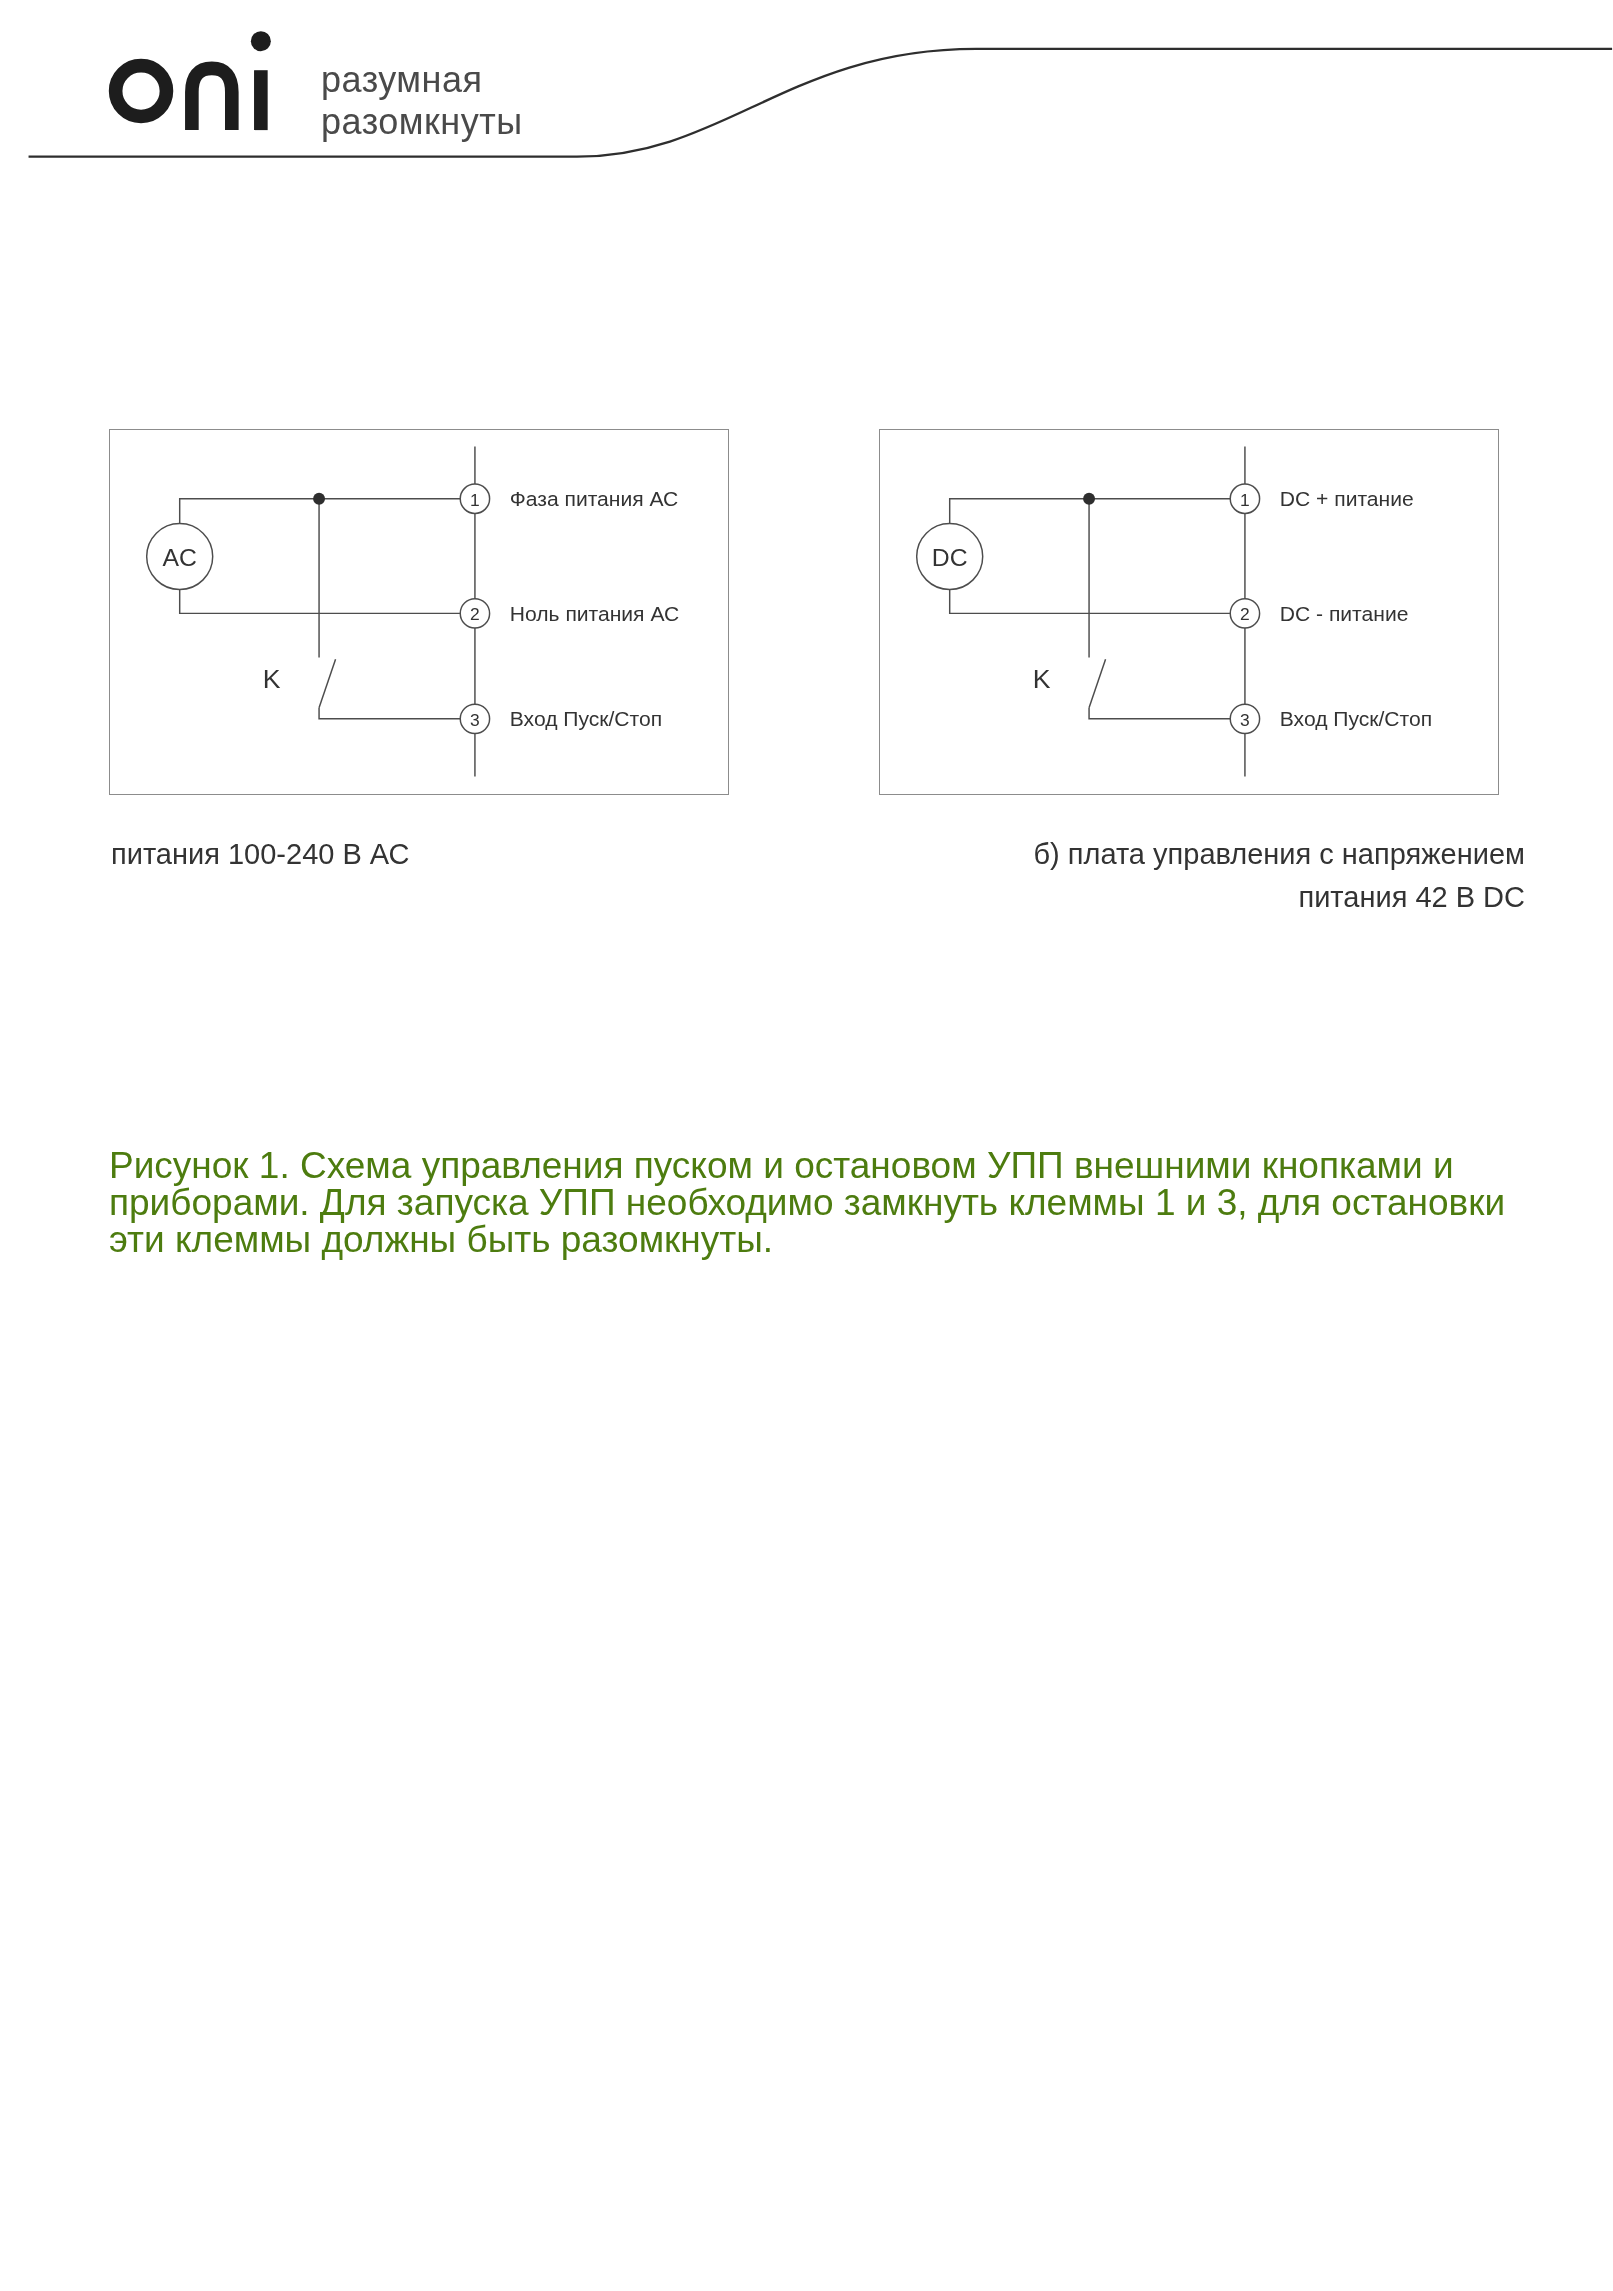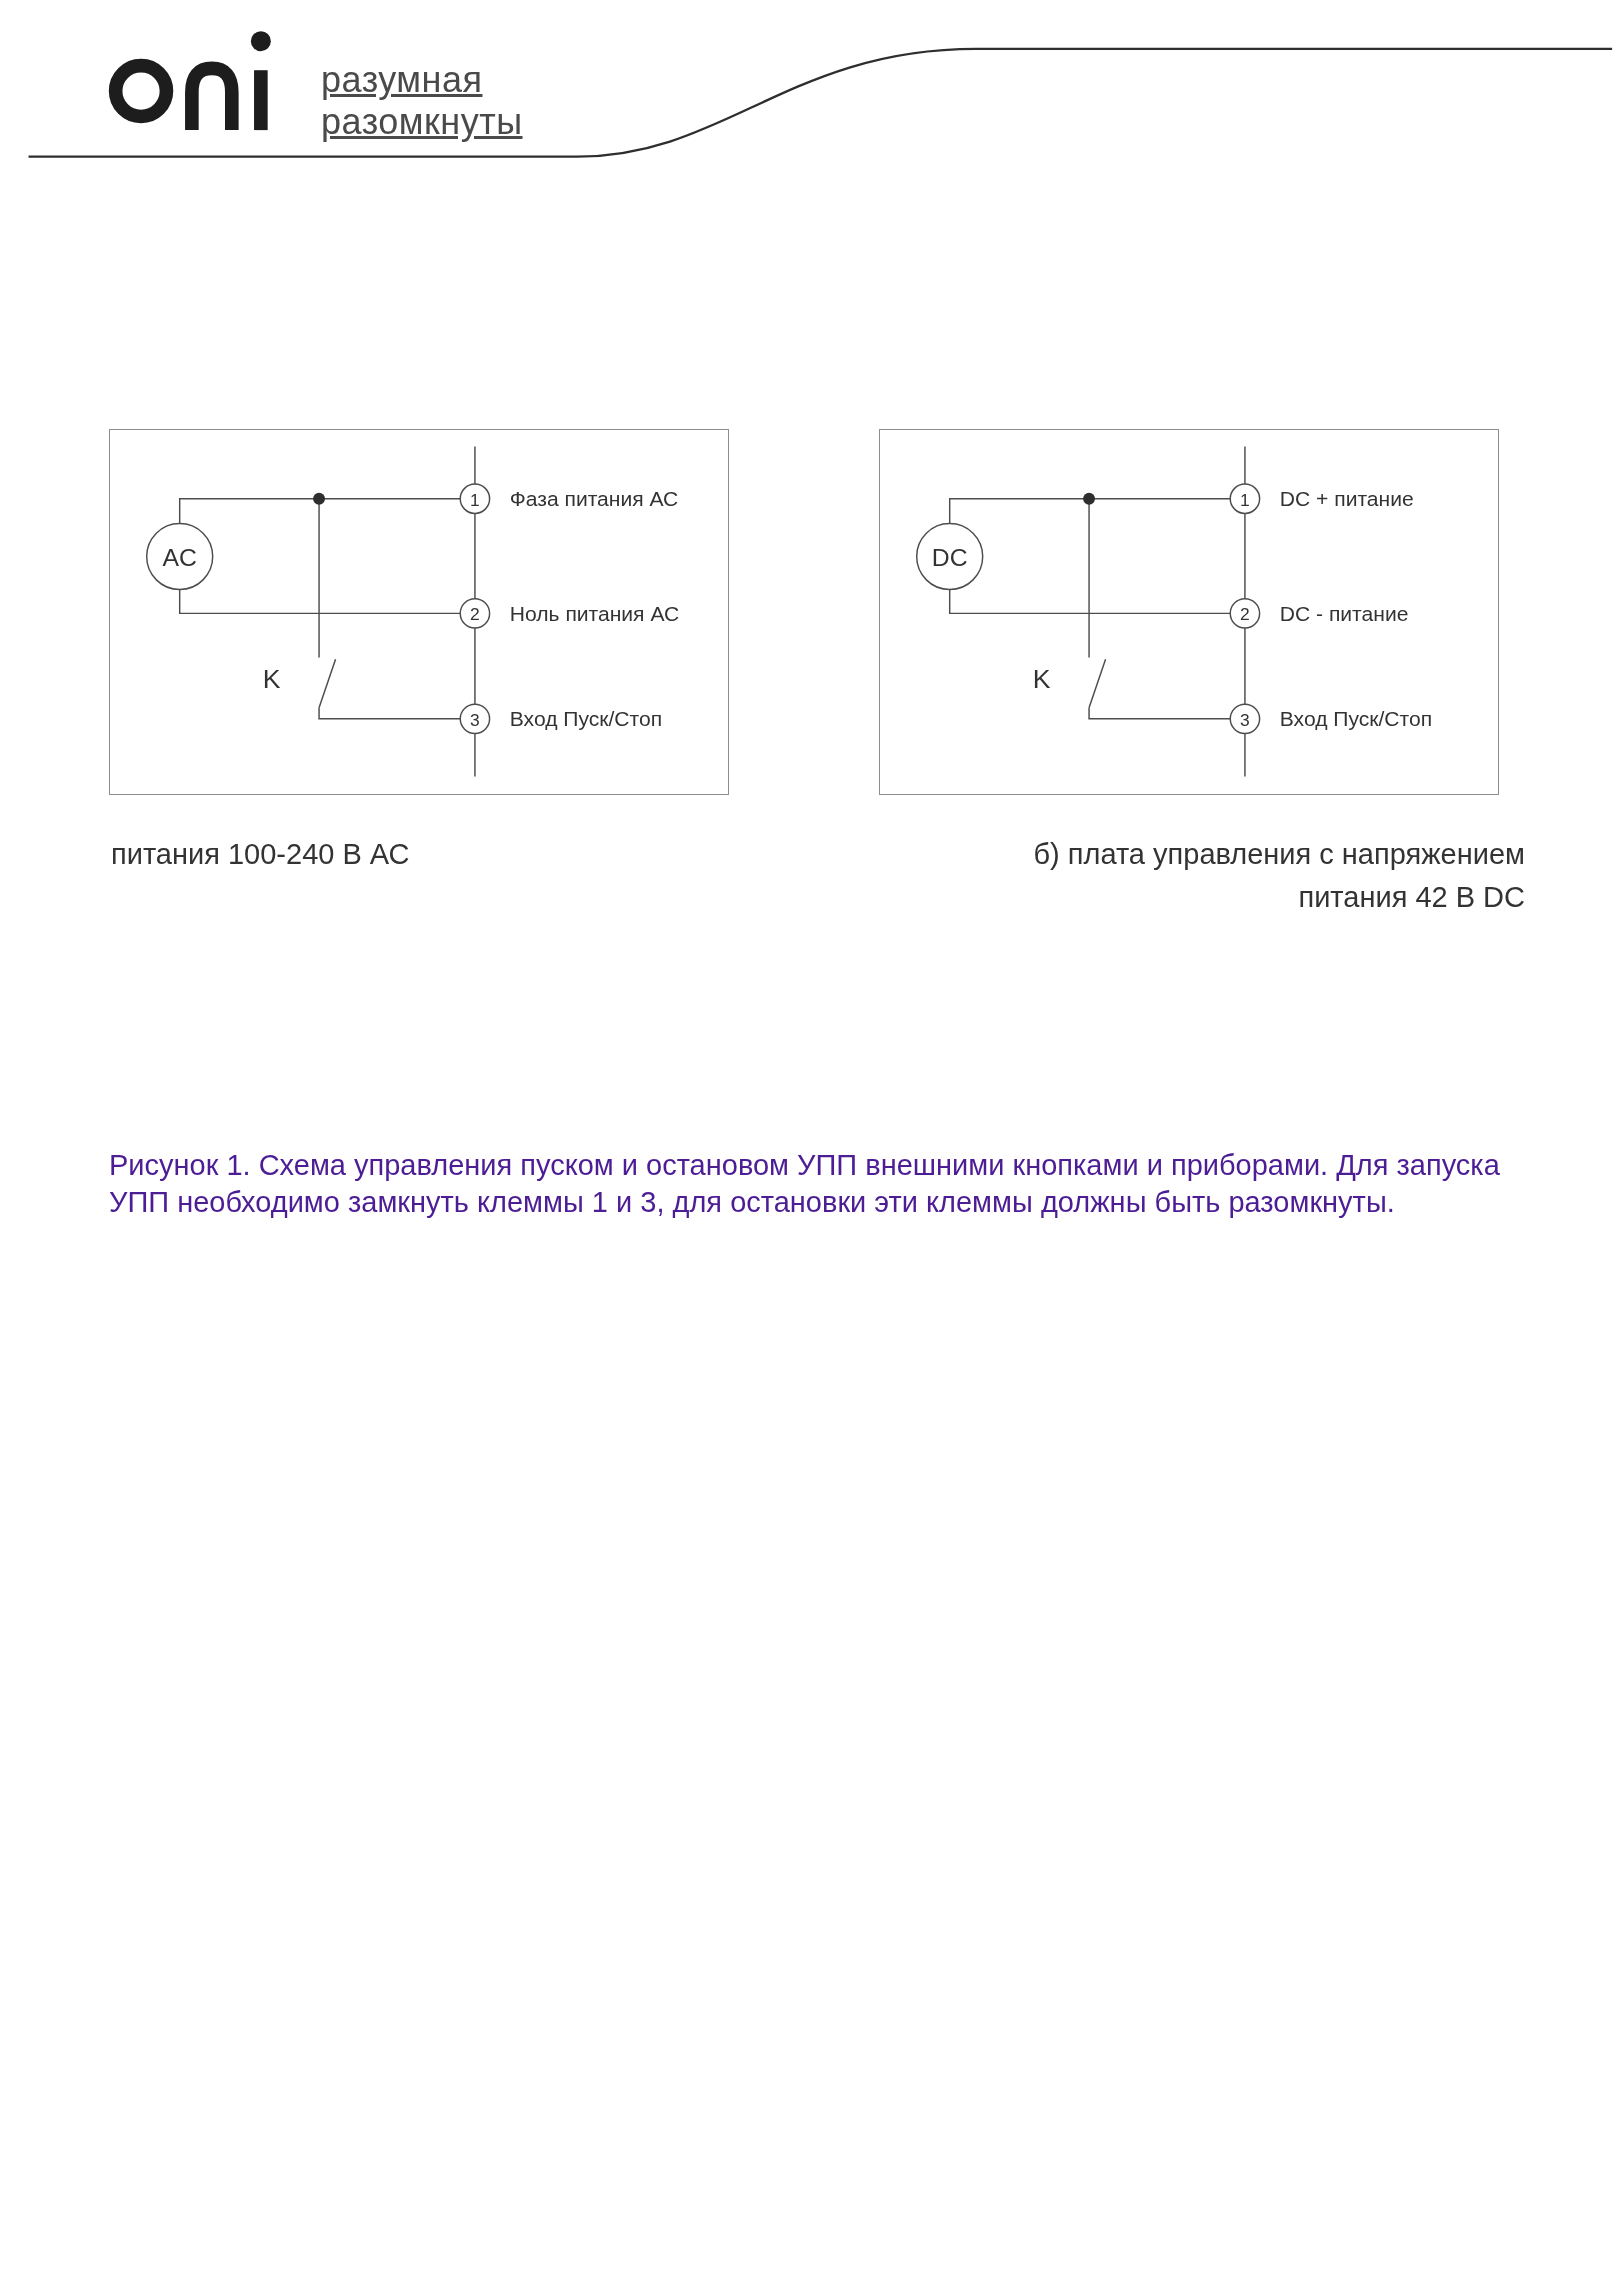--- a/index.html
+++ b/index.html
@@ -11,21 +11,21 @@
     font-family: "Liberation Sans", sans-serif;
     color: #333333;
     overflow: hidden;
   }
 
   
   #header-swoosh { position: absolute; left: 0; top: 0; width: 1613px; height: 212px; }
   #logo-svg { position: absolute; left: 103px; top: 23px; width: 185px; height: 118px; }
   #tagline {
     position: absolute; left: 321px; top: 59px;
-    font-size: 36px; line-height: 42px; color: #4a4a4a; letter-spacing: 0.5px; text-decoration: underline;
+    font-size: 36px; line-height: 42px; color: #4a4a4a; letter-spacing: 0.5px;
   }
 
   
   .diagram-box {
     position: absolute;
     width: 620px; height: 366px;
     border: 0.9px solid #8c8c8c;
     box-sizing: border-box;
     background: #ffffff;
   }
@@ -42,21 +42,21 @@
   
   .diagram-caption {
     position: absolute;
     font-size: 29px; line-height: 43px; color: #333333;
     width: 646px;
   }
 
   #figure-caption {
     position: absolute;
     left: 109px; top: 1147px; width: 1426px;
-    font-size: 29px; line-height: 37px; color: #4c1d95;
+    font-size: 37px; line-height: 37px; color: #4d7c0f;
   }
 </style>
 </head>
 <body>
 
 <svg id="header-swoosh" viewBox="0 0 1748 230">
   <path d="M 30 170 L 625 170 C 785 170 855 53 1058 53 L 1748 53" fill="none" stroke="#2e2e2e" stroke-width="2.5"></path>
 </svg>
 
 <svg id="logo-svg" viewBox="0 0 200 130" aria-label="oni">

